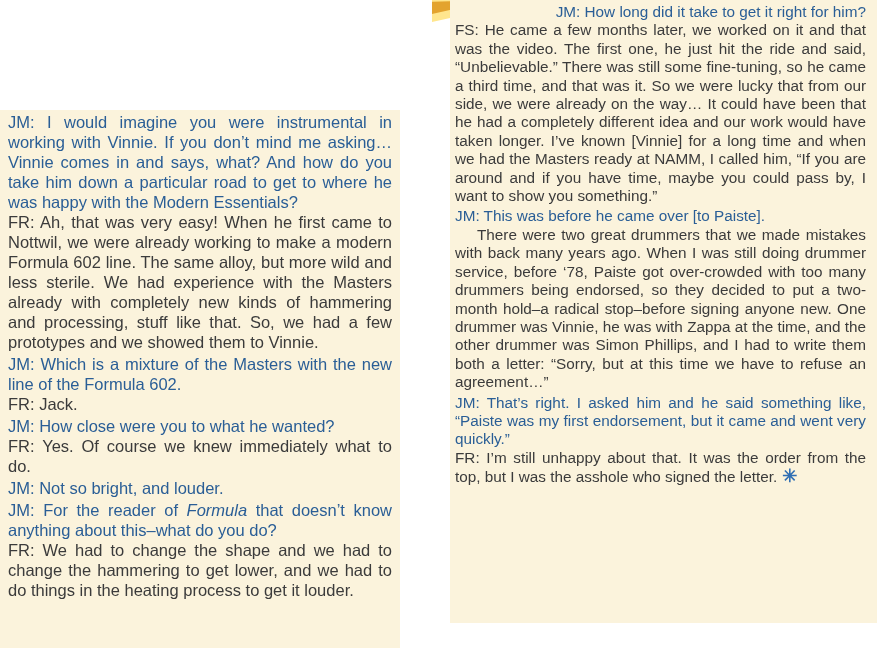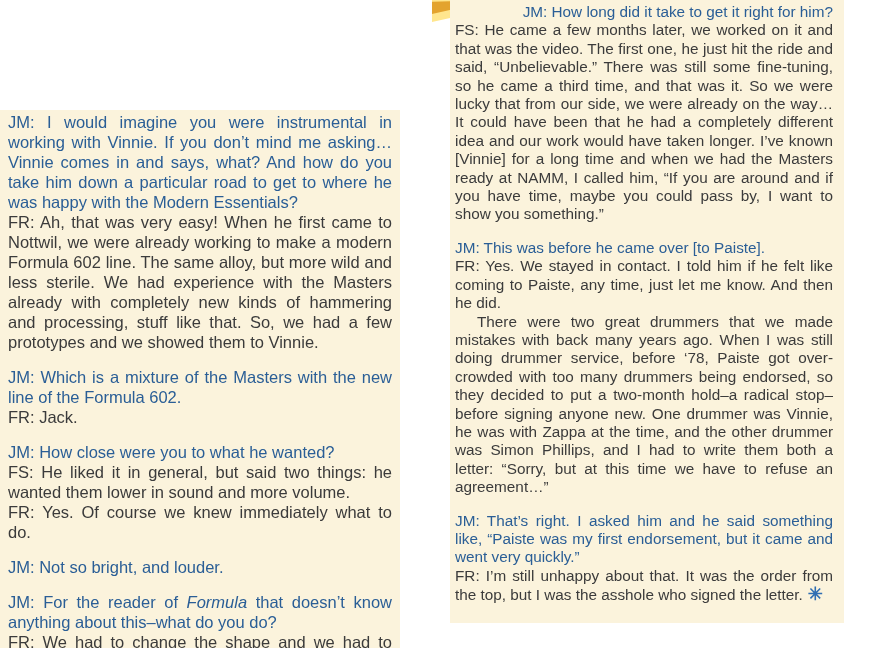--- a/index.html
+++ b/index.html
@@ -13,26 +13,26 @@
     background:var(--panel,#FBF3DC);
     box-sizing:border-box;
     text-align:justify;
   }
   #left-column{
     left:0;top:110px;width:400px;height:538px;
     padding:2px 8px 0 8px;
     font-size:16.5px;line-height:20px;
   }
   #right-column{
-    left:450px;top:0;width:394px;height:623px;
+    left:450px;top:0;width:427px;height:623px;
     padding:3px 11px 0 5px;
     font-size:15.3px;line-height:18.4px;
   }
   p.para{margin:0;}
-  p.gap{margin-top:15px;}
+  p.gap{margin-top:2px;}
   p.question{color:var(--q,#2A5E96);}
   p.answer{color:var(--a,#3B3B3B);}
   p.right{text-align:right;}
   p.indent{text-indent:22px;}
   .end-mark{color:var(--mark,#2F6EB3);font-size:18px;font-weight:bold;}
   #corner-accent{position:absolute;left:432px;top:0;width:100px;height:22px;pointer-events:none;}
   .fold-light{position:absolute;left:0;top:0;width:100%;height:100%;
     background:var(--fold-light,#FFE68E);
     -webkit-clip-path:polygon(0 0,100% 0,0 100%);clip-path:polygon(0 0,100% 0,0 100%);}
   .fold-dark{position:absolute;left:0;top:0;width:100%;height:100%;
@@ -46,27 +46,25 @@
   <div class="fold-light"></div>
   <div class="fold-dark"></div>
 </div>
 
 <div id="left-column" class="panel">
     <p class="para question">JM: I would imagine you were instrumental in working with Vinnie. If you don’t mind me asking… Vinnie comes in and says, what? And how do you take him down a particular road to get to where he was happy with the Modern Essentials?</p>
     <p class="para answer">FR: Ah, that was very easy! When he first came to Nottwil, we were already working to make a modern Formula 602 line. The same alloy, but more wild and less sterile. We had experience with the Masters already with completely new kinds of hammering and processing, stuff like that. So, we had a few prototypes and we showed them to Vinnie.</p>
     <p class="para question gap">JM: Which is a mixture of the Masters with the new line of the Formula 602.</p>
     <p class="para answer">FR: Jack.</p>
     <p class="para question gap">JM: How close were you to what he wanted?</p>
-    <p class="para answer">FS: He liked it in general, but said two things: he wanted them lower in sound and more volume.</p>
     <p class="para answer">FR: Yes. Of course we knew immediately what to do.</p>
     <p class="para question gap">JM: Not so bright, and louder.</p>
     <p class="para question gap"><span>JM: For the reader of </span><i>Formula</i><span> that doesn’t know anything about this–what do you do?</span></p>
     <p class="para answer">FR: We had to change the shape and we had to change the hammering to get lower, and we had to do things in the heating process to get it louder.</p>
   </div>
 <div id="right-column" class="panel">
     <p class="para question right">JM: How long did it take to get it right for him?</p>
     <p class="para answer">FS: He came a few months later, we worked on it and that was the video. The first one, he just hit the ride and said, “Unbelievable.” There was still some fine-tuning, so he came a third time, and that was it. So we were lucky that from our side, we were already on the way… It could have been that he had a completely different idea and our work would have taken longer. I’ve known [Vinnie] for a long time and when we had the Masters ready at NAMM, I called him, “If you are around and if you have time, maybe you could pass by, I want to show you something.”</p>
     <p class="para question gap">JM: This was before he came over [to Paiste].</p>
-    <p class="para answer">FR: Yes. We stayed in contact. I told him if he felt like coming to Paiste, any time, just let me know. And then he did.</p>
     <p class="para answer indent">There were two great drummers that we made mistakes with back many years ago. When I was still doing drummer service, before ‘78, Paiste got over-crowded with too many drummers being endorsed, so they decided to put a two-month hold–a radical stop–before signing anyone new. One drummer was Vinnie, he was with Zappa at the time, and the other drummer was Simon Phillips, and I had to write them both a letter: “Sorry, but at this time we have to refuse an agreement…”</p>
     <p class="para question gap">JM: That’s right. I asked him and he said something like, “Paiste was my first endorsement, but it came and went very quickly.”</p>
     <p class="para answer">FR: I’m still unhappy about that. It was the order from the top, but I was the asshole who signed the letter.<span class="end-mark"> ✳</span></p>
   </div>
 
 </body></html>

